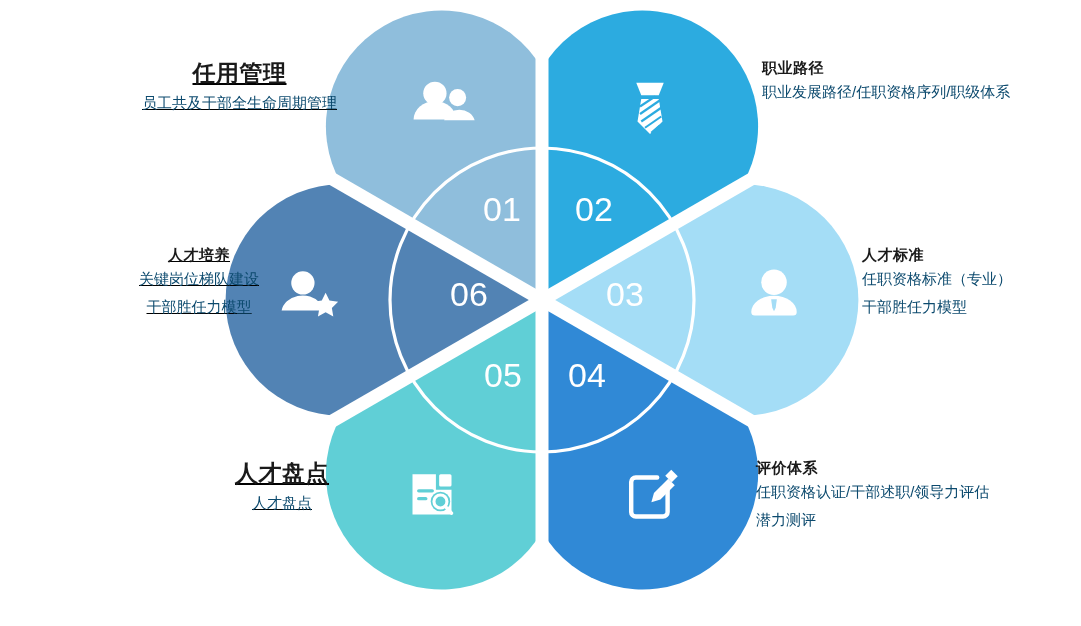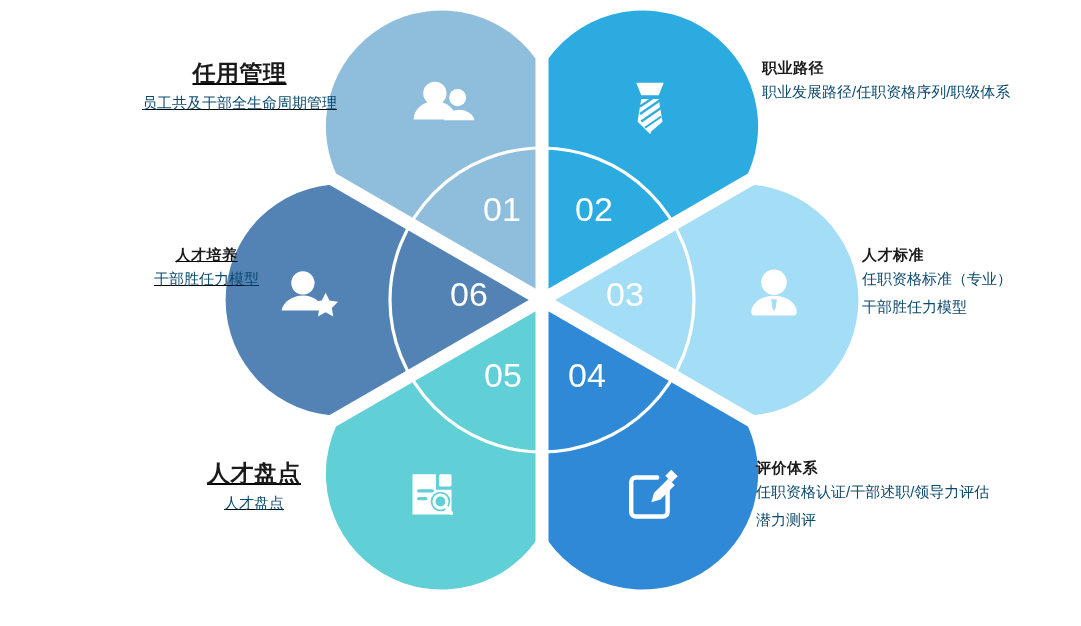--- a/index.html
+++ b/index.html
@@ -55,21 +55,21 @@
   }
   .label-block.align-left {
     text-align: left;
   }
 
   
   #label-01 { right: 744px; top:  58px; }
   #label-02 { left:  762px; top:  58px; }
   #label-03 { left:  862px; top: 245px; }
   #label-06 { right: 822px; top: 245px; }
-  #label-05 { right: 780px; top: 458px; }
+  #label-05 { right: 752px; top: 458px; }
   #label-04 { left:  756px; top: 458px; }
 
   #label-01 .lbl-title { font-size: 23px; }
   #label-05 .lbl-title { font-size: 23px; }
 </style>
 </head>
 <body>
 
 <div id="infographic">
 
@@ -227,16 +227,17 @@
     <div class="lbl-sub">潜力测评</div>
   </div>
 
   <div class="label-block align-right" id="label-05">
     <div class="lbl-title">人才盘点</div>
     <div class="lbl-sub">人才盘点</div>
   </div>
 
   <div class="label-block align-right" id="label-06">
     <div class="lbl-title">人才培养</div>
+    <div class="lbl-sub">关键岗位梯队建设</div>
     <div class="lbl-sub">干部胜任力模型</div>
   </div>
 
 </div>
 
 </body></html>

